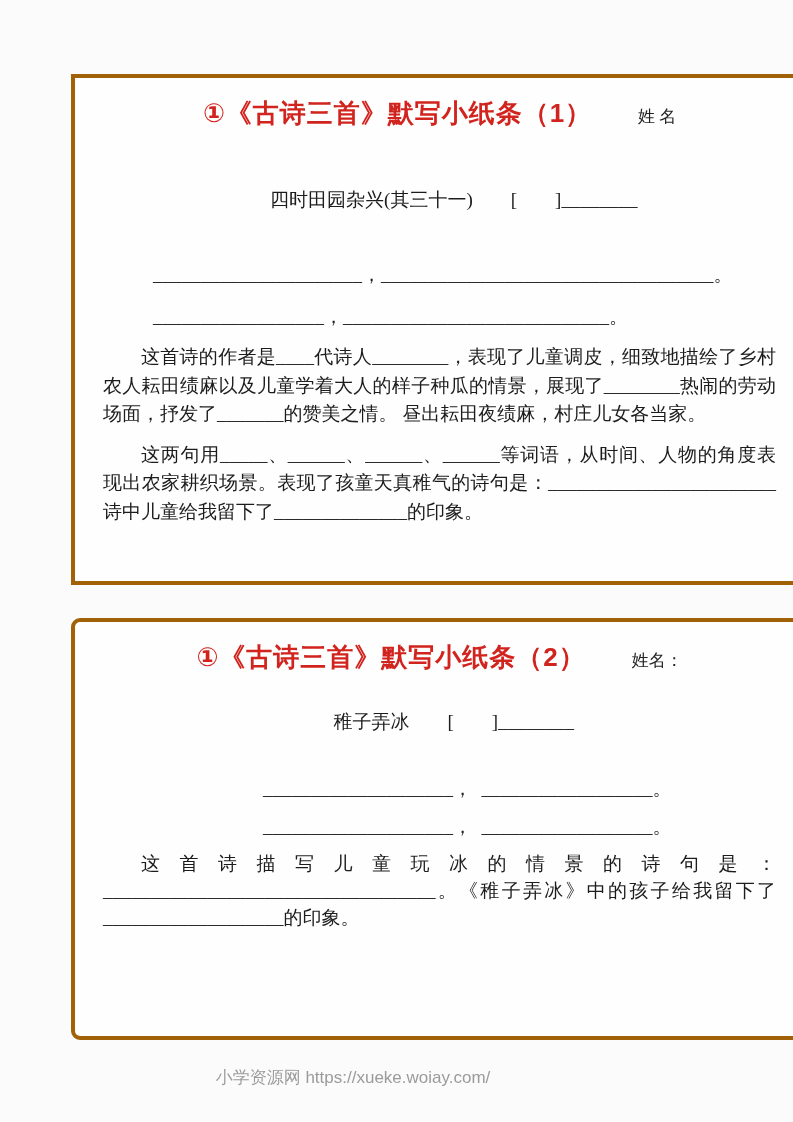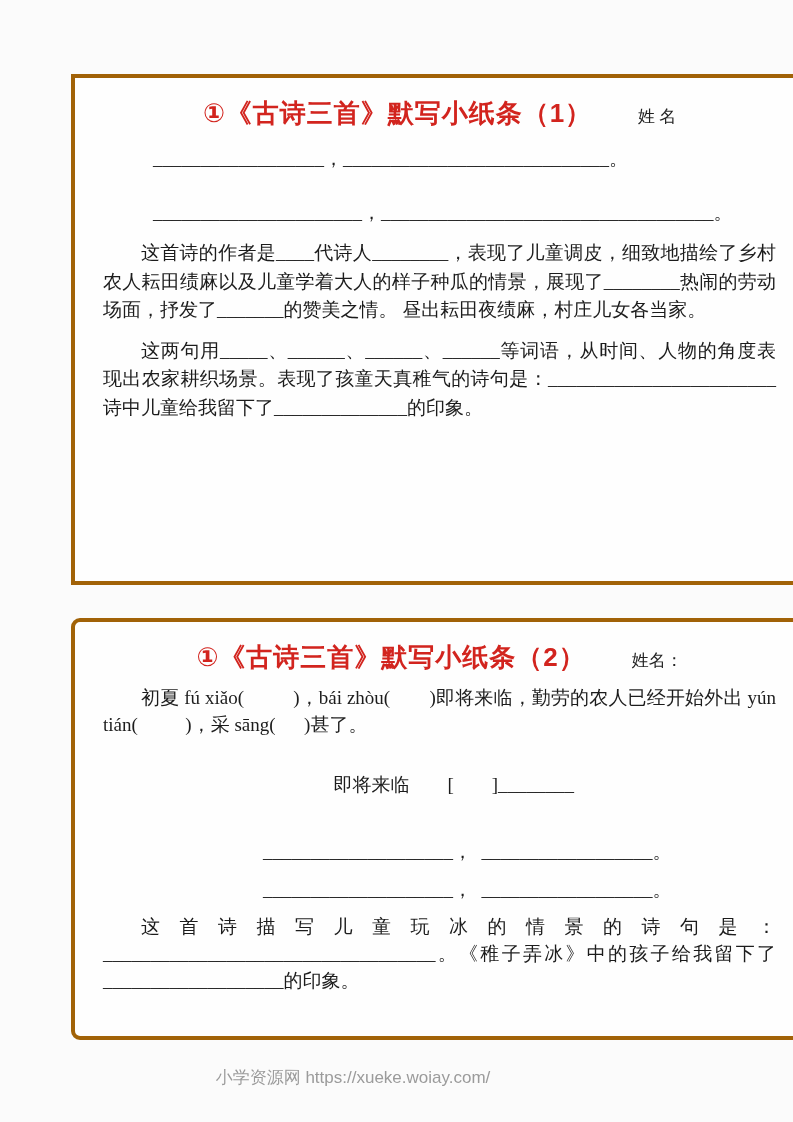--- a/index.html
+++ b/index.html
@@ -59,34 +59,36 @@
 </head>
 <body>
 
 <div>
 
   <div class="card" id="card1">
     <div class="title-row">
       <h1 class="card-title">①《古诗三首》默写小纸条（1）</h1>
       <span class="name-label">姓 名</span>
     </div>
+    <div class="poem-row">
+      <span>四时田园杂兴(其三十一)</span><span class="author-blank">[　　]________</span>
+    </div>
+    <div class="verse verse-1">______________________，___________________________________。</div>
     <div class="verse verse-2">__________________，____________________________。</div>
-    <div class="verse verse-1">______________________，___________________________________。</div>
     <p class="body-text">这首诗的作者是____代诗人________，表现了儿童调皮，细致地描绘了乡村农人耘田绩麻以及儿童学着大人的样子种瓜的情景，展现了________热闹的劳动场面，抒发了_______的赞美之情。 昼出耘田夜绩麻，村庄儿女各当家。</p>
     <p class="body-text">这两句用_____、______、______、______等词语，从时间、人物的角度表现出农家耕织场景。表现了孩童天真稚气的诗句是：________________________诗中儿童给我留下了______________的印象。</p>
   </div>
 
   <div class="card" id="card2">
     <div class="title-row">
       <h1 class="card-title">①《古诗三首》默写小纸条（2）</h1>
       <span class="name-label">姓名：</span>
     </div>
-    <p class="body-text">初夏 fú xiǎo(          )，bái zhòu(        )即将来临，勤劳的农人已经开始外出 yún tián(          )，采 sāng(      )甚了。</p>
     <div class="poem-row">
-      <span>即将来临</span><span class="author-blank">[　　]________</span>
+      <span>稚子弄冰</span><span class="author-blank">[　　]________</span>
     </div>
     <div class="verse verse-1">____________________，  __________________。</div>
     <div class="verse verse-2">____________________，  __________________。</div>
     <p class="body-text">这首诗描写儿童玩冰的情景的诗句是：  ___________________________________。《稚子弄冰》中的孩子给我留下了___________________的印象。</p>
   </div>
 
   <div class="footer">小学资源网 https://xueke.woiay.com/</div>
 
 </div>
 

